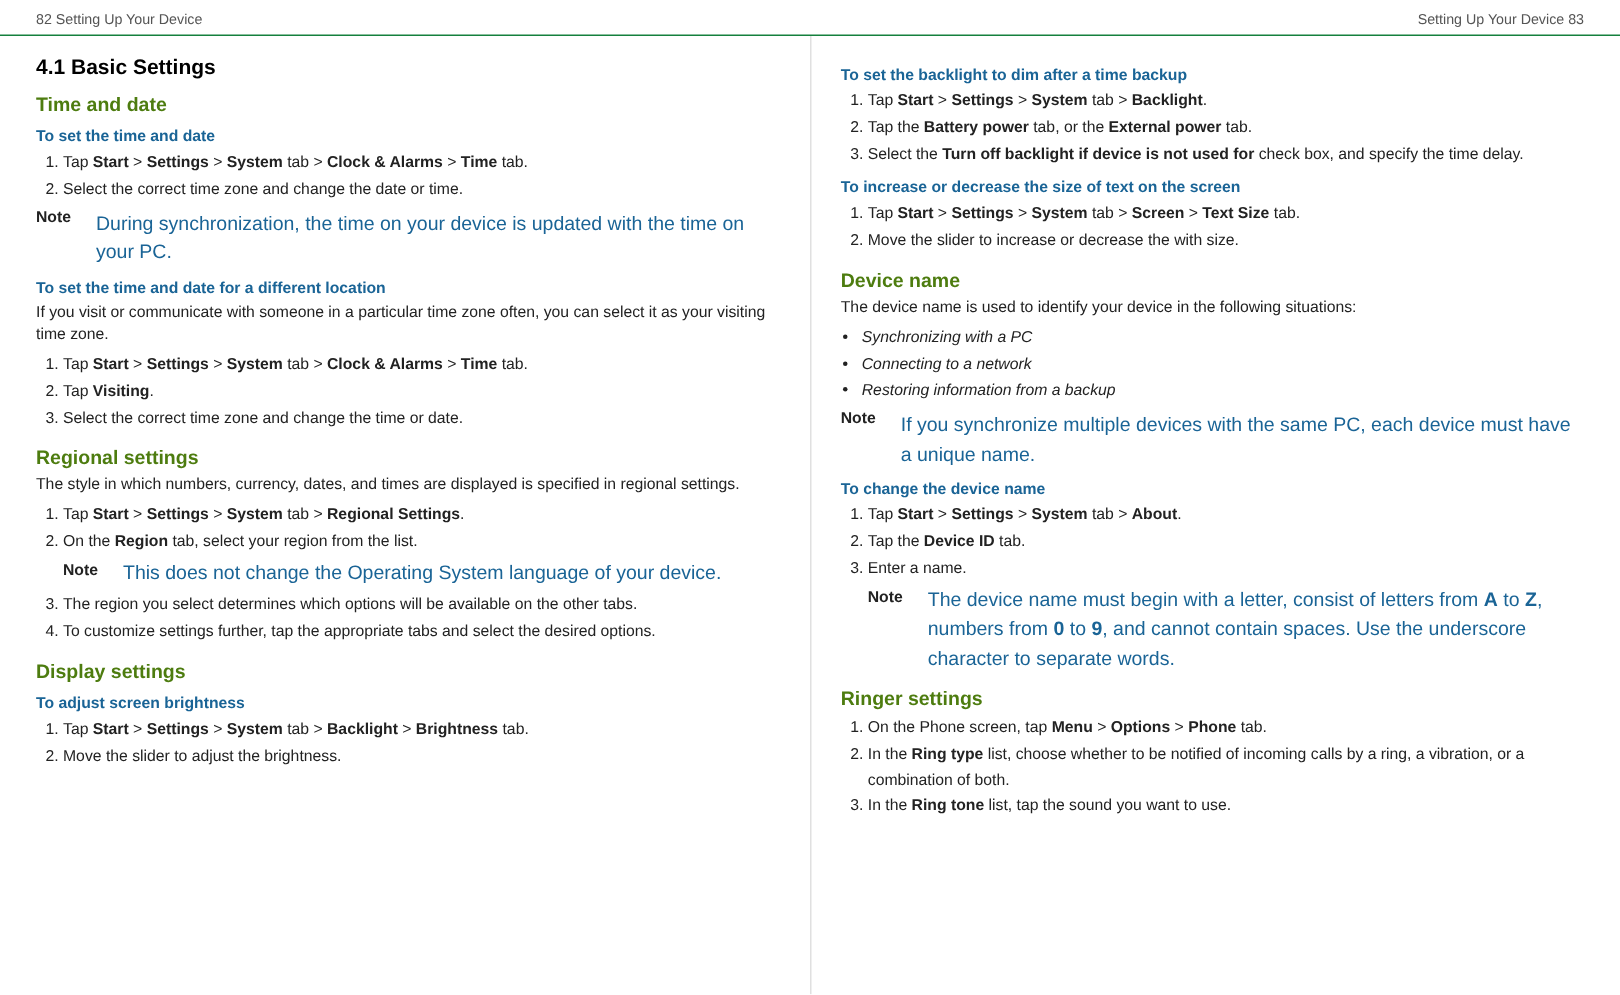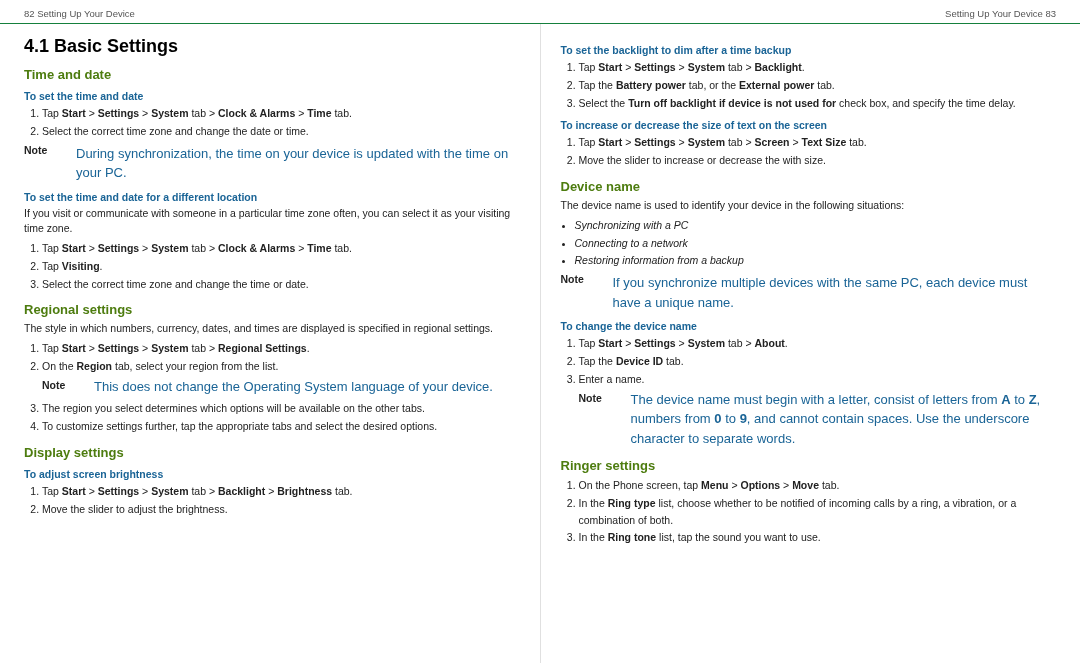--- a/index.html
+++ b/index.html
@@ -34,21 +34,21 @@
       border-right: 1px solid #e0e0e0;
       overflow-y: auto;
     }
     .right-col {
       flex: 1;
       padding: 12px 24px 12px 20px;
       overflow-y: auto;
     }
 
     h2.section-main {
-      font-size: 18px;
+      font-size: 14px;
       font-weight: bold;
       color: #000;
       margin-bottom: 10px;
     }
     h3.section-title {
       font-size: 13px;
       font-weight: bold;
       color: #4d7c0f;
       margin: 10px 0 4px 0;
     }
@@ -81,21 +81,21 @@
     }
     ul li {
       font-size: 10.5px;
       color: #222;
       line-height: 1.6;
       list-style-type: disc;
       margin-bottom: 1px;
     }
     .note-row {
       display: flex;
-      gap: 20px;
+      gap: 8px;
       margin: 4px 0 4px 0;
     }
     .note-label {
       font-size: 10.5px;
       font-weight: bold;
       color: #222;
       min-width: 32px;
     }
     .note-text {
       font-size: 13px;
@@ -195,19 +195,19 @@
       <li>Enter a name.
         <div class="note-row" style="margin-top:2px;">
           <span class="note-label">Note</span>
           <span class="note-text">The device name must begin with a letter, consist of letters from <b>A</b> to <b>Z</b>, numbers from <b>0</b> to <b>9</b>, and cannot contain spaces. Use the underscore character to separate words.</span>
         </div>
       </li>
     </ol>
 
     <h3 class="section-title">Ringer settings</h3>
     <ol>
-      <li>On the Phone screen, tap <b>Menu</b> &gt; <b>Options</b> &gt; <b>Move</b> tab.</li>
+      <li>On the Phone screen, tap <b>Menu</b> &gt; <b>Options</b> &gt; <b>Phone</b> tab.</li>
       <li>In the <b>Ring type</b> list, choose whether to be notified of incoming calls by a ring, a vibration, or a combination of both.</li>
       <li>In the <b>Ring tone</b> list, tap the sound you want to use.</li>
     </ol>
 
   </div>
 </div>
 
 </body></html>

